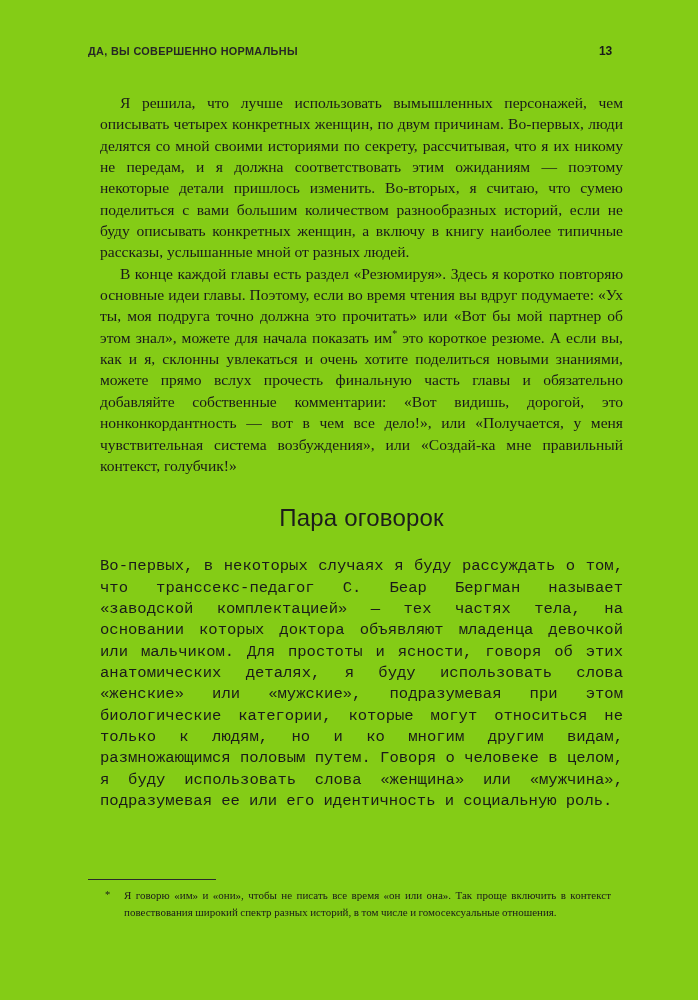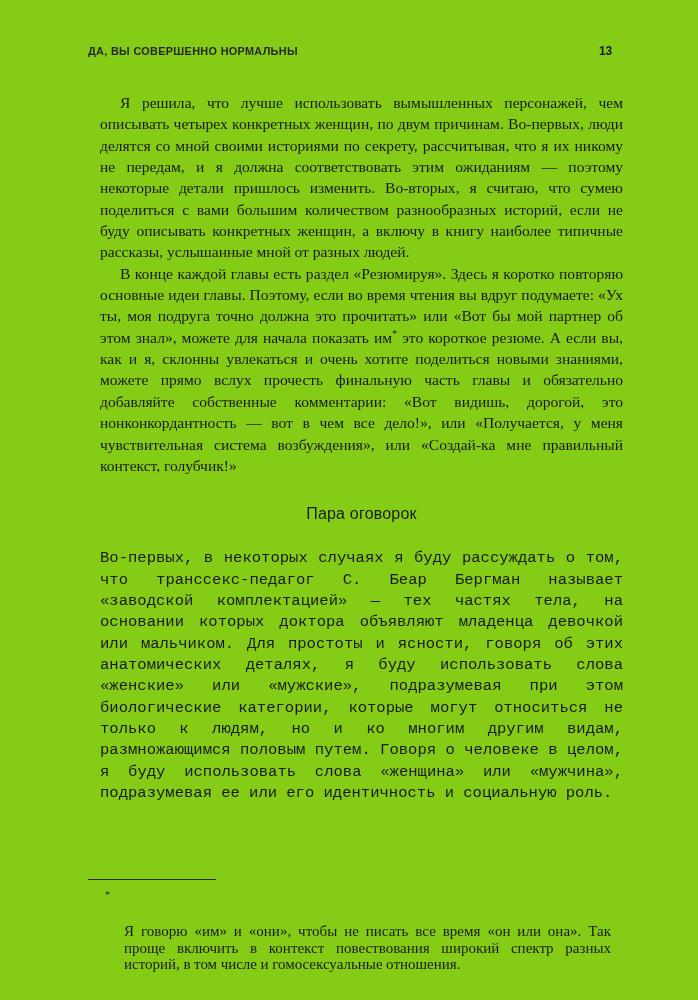--- a/index.html
+++ b/index.html
@@ -81,21 +81,21 @@
   sup.fn-marker {
     font-size: 10px;
     vertical-align: super;
     line-height: 0;
   }
 
   
   h2.section-heading {
     margin: 0;
     font-family: "Liberation Sans", "DejaVu Sans", sans-serif;
-    font-size: 16px;
+    font-size: 24px;
     font-weight: 400;
     color: #1c1c1c;
     text-align: center;
     letter-spacing: 0.2px;
     line-height: 1;
     padding-top: 30px;
     padding-bottom: 26px;
   }
 
   
@@ -120,26 +120,25 @@
     width: 36px;
     font-size: 10.5px;
     line-height: 16.3px;
     color: #1a1a1a;
     text-align: left;
     padding-left: 17px;
     box-sizing: border-box;
   }
   .footnote-text {
     flex: 1 1 auto;
-    font-size: 15px;
+    font-size: 11px;
     line-height: 16.4px;
     text-align: justify;
     color: #1a1a1a;
     word-spacing: -0.2px;
-    margin-top: 36px;
   }
 </style>
 </head>
 <body>
 
 <div class="page">
 
   <div class="running-head">
     <span class="running-head-title">ДА, ВЫ СОВЕРШЕННО НОРМАЛЬНЫ</span>
     <span class="running-head-folio">13</span>

